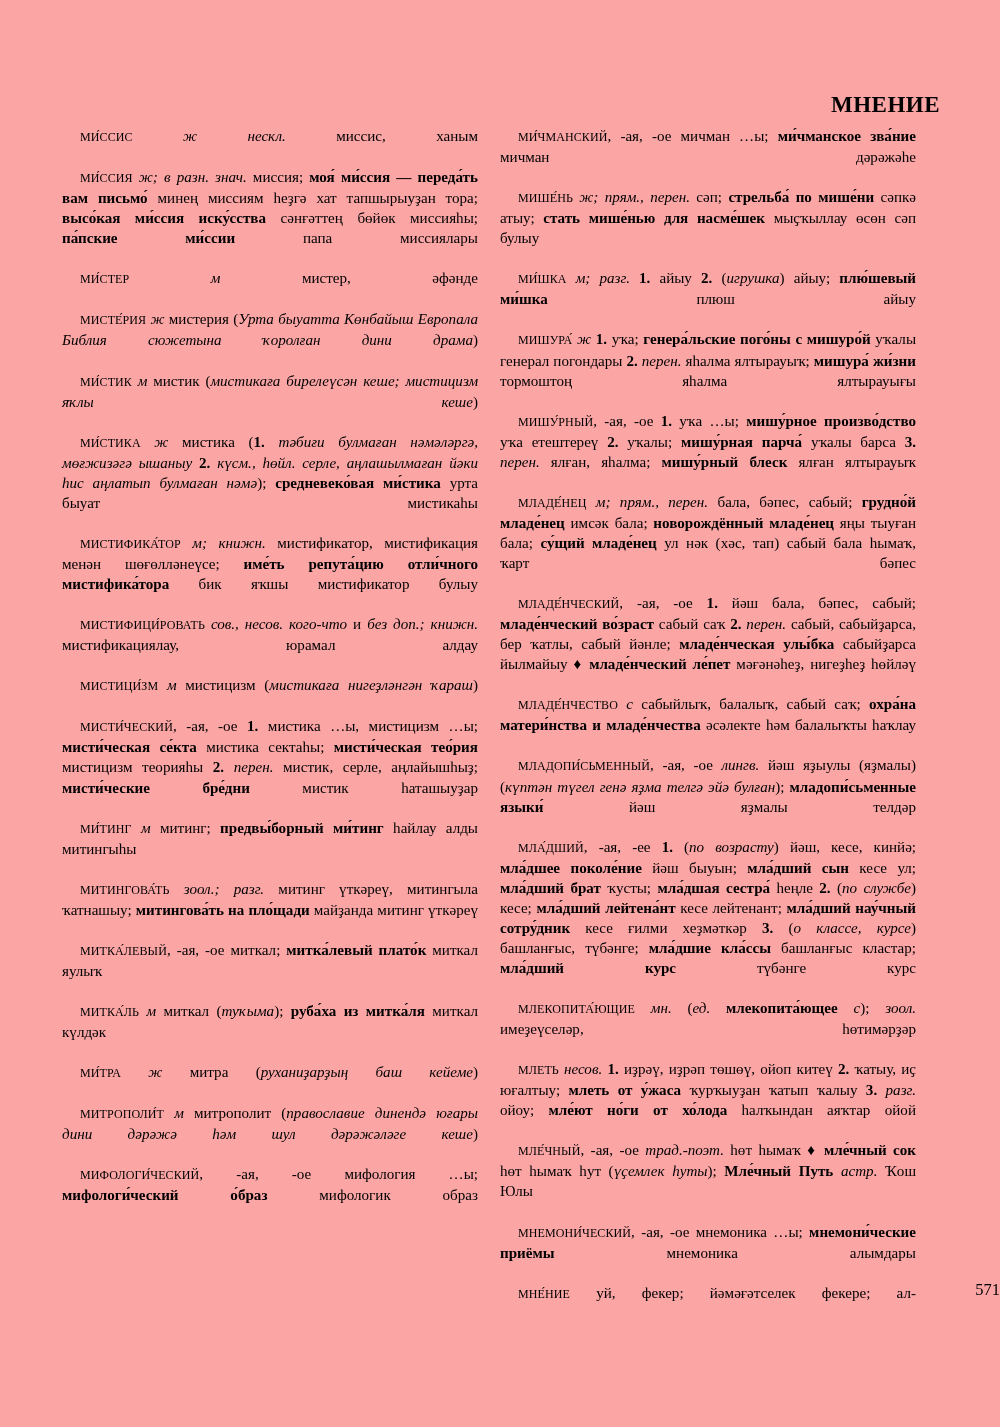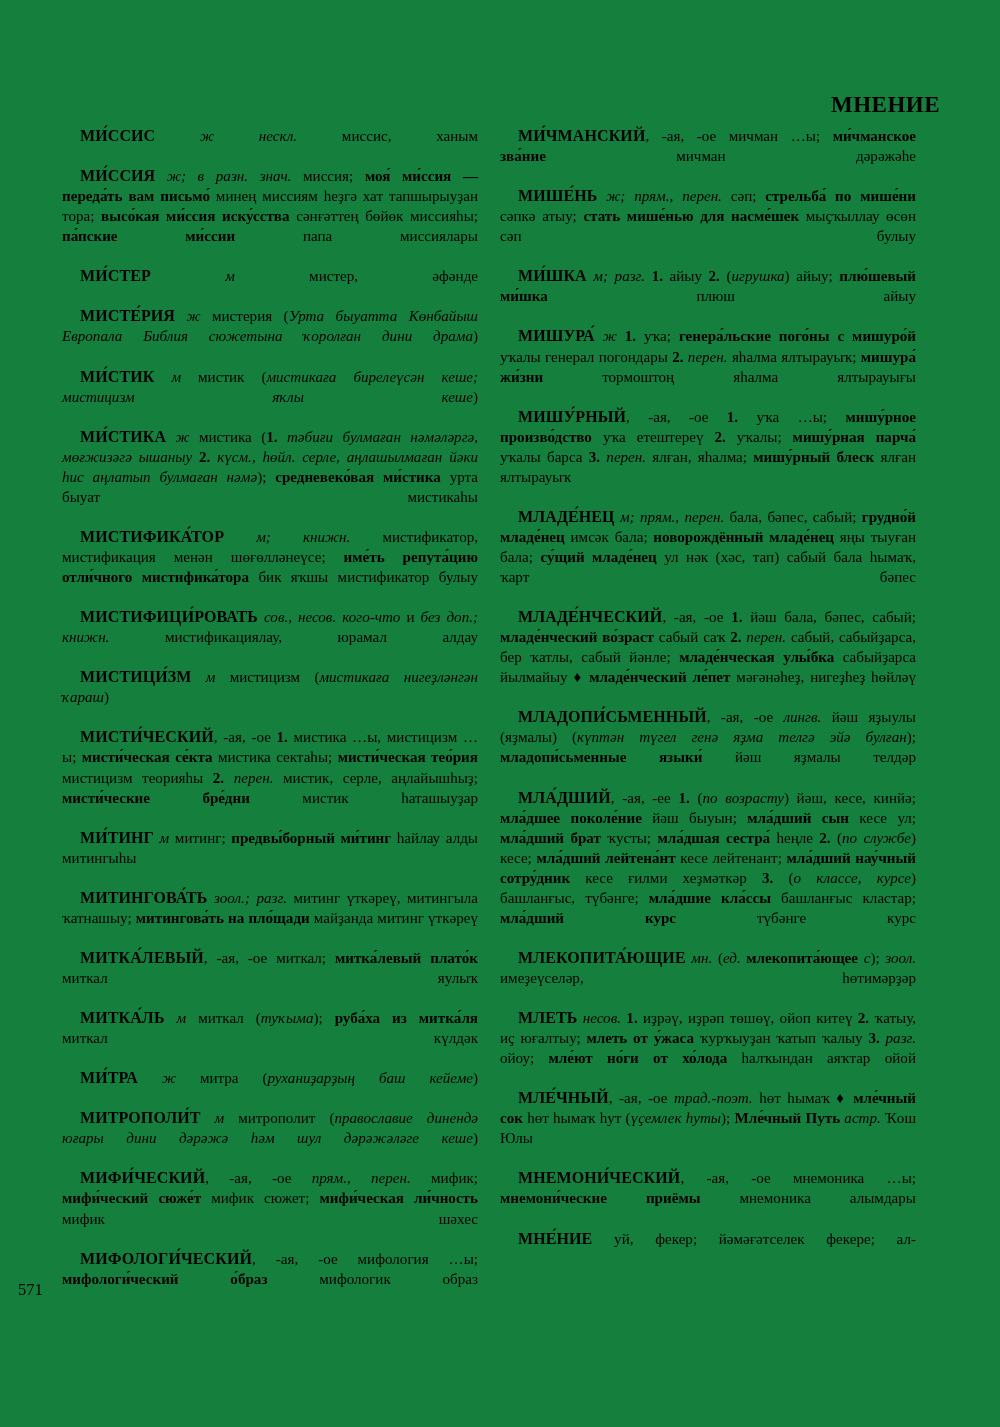--- a/index.html
+++ b/index.html
@@ -13,21 +13,21 @@
     font-family: "Liberation Serif", "DejaVu Serif", serif;
     color: #000000;
     position: relative;
     overflow: hidden;
   }
   .page {
     position: absolute;
     left: 0; top: 0;
     width: 1000px;
     height: 1427px;
-    background: #15803d;
+    background: #fca5a5;
   }
   
   .running-head {
     position: absolute;
     left: 62px;
     right: 60px;
     top: 93px;
     text-align: right;
     font-weight: bold;
     font-size: 23px;
@@ -58,22 +58,22 @@
     hyphens: manual;
     word-spacing: 0.1px;
   }
   
   .entry:after {
     content: "";
     display: inline-block;
     width: 100%;
   }
   .hw {           
-    font-weight: bold;
-    font-size: 16px;
+    font-weight: normal;
+    font-size: 12px;
     letter-spacing: 0.1px;
   }
   .gr {           
     font-style: italic;
   }
   .bold {         
     font-weight: bold;
   }
   .it {           
     font-style: italic;
@@ -83,21 +83,21 @@
   }
   .dia {          
     font-weight: bold;
   }
   
   .folio {
     position: absolute;
     left: 0;
     top: 1282px;
     width: 1000px;
-    text-align: left;
+    text-align: right;
     font-size: 16.5px;
     line-height: 1;
     padding-left: 18px;
     box-sizing: border-box;
   }
 </style>
 </head>
 <body>
 
 <div class="page">
@@ -115,31 +115,31 @@
         <p class="entry"><span class="hw">МИСТИФИКА́ТОР</span> <span class="gr">м; книжн.</span> мистификатор, мистификация менән шөғөлләнеүсе; <span class="bold">име́ть репута́цию отли́чного мистифика́тора</span> бик яҡшы мистификатор булыу</p>
         <p class="entry"><span class="hw">МИСТИФИЦИ́РОВАТЬ</span> <span class="gr">сов., несов. кого-что</span> и <span class="gr">без доп.; книжн.</span> мистификациялау, юрамал алдау</p>
         <p class="entry"><span class="hw">МИСТИЦИ́ЗМ</span> <span class="gr">м</span> мистицизм (<span class="it">мистикаға нигеҙләнгән ҡараш</span>)</p>
         <p class="entry"><span class="hw">МИСТИ́ЧЕСКИЙ</span>, -ая, -ое <span class="num">1.</span> мистика …ы, мистицизм …ы; <span class="bold">мисти́ческая се́кта</span> мистика сектаһы; <span class="bold">мисти́ческая тео́рия</span> мистицизм теорияһы <span class="num">2.</span> <span class="gr">перен.</span> мистик, серле, аңлайышһыҙ; <span class="bold">мисти́ческие бре́дни</span> мистик һаташыуҙар</p>
         <p class="entry"><span class="hw">МИ́ТИНГ</span> <span class="gr">м</span> митинг; <span class="bold">предвы́борный ми́тинг</span> һайлау алды митингыһы</p>
         <p class="entry"><span class="hw">МИТИНГОВА́ТЬ</span> <span class="gr">зоол.; разг.</span> митинг үткәреү, митингыла ҡатнашыу; <span class="bold">митингова́ть на пло́щади</span> майҙанда митинг үткәреү</p>
         <p class="entry"><span class="hw">МИТКА́ЛЕВЫЙ</span>, -ая, -ое миткал; <span class="bold">митка́левый плато́к</span> миткал яулыҡ</p>
         <p class="entry"><span class="hw">МИТКА́ЛЬ</span> <span class="gr">м</span> миткал (<span class="it">туҡыма</span>); <span class="bold">руба́ха из митка́ля</span> миткал күлдәк</p>
         <p class="entry"><span class="hw">МИ́ТРА</span> <span class="gr">ж</span> митра (<span class="it">руханиҙарҙың баш кейеме</span>)</p>
         <p class="entry"><span class="hw">МИТРОПОЛИ́Т</span> <span class="gr">м</span> митрополит (<span class="it">православие динендә юғары дини дәрәжә һәм шул дәрәжәләге кеше</span>)</p>
-        <p class="entry"><span class="hw">МИФИ́ЧЕСКИЙ</span>, -ая, -ое <span class="gr">прям., перен.</span> мифик; <span class="bold">мифи́ческий сюже́т</span> мифик сюжет; <span class="bold">мифи́ческая ли́чность</span> мифик шәхес</p>
         <p class="entry"><span class="hw">МИФОЛОГИ́ЧЕСКИЙ</span>, -ая, -ое мифология …ы; <span class="bold">мифологи́ческий о́браз</span> мифологик образ</p>
       </div>
     <div class="col">
         <p class="entry"><span class="hw">МИ́ЧМАНСКИЙ</span>, -ая, -ое мичман …ы; <span class="bold">ми́чманское зва́ние</span> мичман дәрәжәһе</p>
         <p class="entry"><span class="hw">МИШЕ́НЬ</span> <span class="gr">ж; прям., перен.</span> сәп; <span class="bold">стрельба́ по мише́ни</span> сәпкә атыу; <span class="bold">стать мише́нью для насме́шек</span> мыҫҡыллау өсөн сәп булыу</p>
         <p class="entry"><span class="hw">МИ́ШКА</span> <span class="gr">м; разг.</span> <span class="num">1.</span> айыу <span class="num">2.</span> (<span class="it">игрушка</span>) айыу; <span class="bold">плю́шевый ми́шка</span> плюш айыу</p>
         <p class="entry"><span class="hw">МИШУРА́</span> <span class="gr">ж</span> <span class="num">1.</span> уҡа; <span class="bold">генера́льские пого́ны с мишуро́й</span> уҡалы генерал погондары <span class="num">2.</span> <span class="gr">перен.</span> яһалма ялтырауыҡ; <span class="bold">мишура́ жи́зни</span> тормоштоң яһалма ялтырауығы</p>
         <p class="entry"><span class="hw">МИШУ́РНЫЙ</span>, -ая, -ое <span class="num">1.</span> уҡа …ы; <span class="bold">мишу́рное произво́дство</span> уҡа етештереү <span class="num">2.</span> уҡалы; <span class="bold">мишу́рная парча́</span> уҡалы барса <span class="num">3.</span> <span class="gr">перен.</span> ялған, яһалма; <span class="bold">мишу́рный блеск</span> ялған ялтырауыҡ</p>
         <p class="entry"><span class="hw">МЛАДЕ́НЕЦ</span> <span class="gr">м; прям., перен.</span> бала, бәпес, сабый; <span class="bold">грудно́й младе́нец</span> имсәк бала; <span class="bold">новорождённый младе́нец</span> яңы тыуған бала; <span class="bold">су́щий младе́нец</span> ул нәк (хәс, тап) сабый бала һымаҡ, ҡарт бәпес</p>
         <p class="entry"><span class="hw">МЛАДЕ́НЧЕСКИЙ</span>, -ая, -ое <span class="num">1.</span> йәш бала, бәпес, сабый; <span class="bold">младе́нческий во́зраст</span> сабый саҡ <span class="num">2.</span> <span class="gr">перен.</span> сабый, сабыйҙарса, бер ҡатлы, сабый йәнле; <span class="bold">младе́нческая улы́бка</span> сабыйҙарса йылмайыу <span class="dia">♦</span> <span class="bold">младе́нческий ле́пет</span> мәғәнәһеҙ, нигеҙһеҙ һөйләү</p>
+        <p class="entry"><span class="hw">МЛАДЕ́НЧЕСТВО</span> <span class="gr">с</span> сабыйлыҡ, балалыҡ, сабый саҡ; <span class="bold">охра́на матери́нства и младе́нчества</span> әсәлекте һәм балалыҡты һаҡлау</p>
         <p class="entry"><span class="hw">МЛАДОПИ́СЬМЕННЫЙ</span>, -ая, -ое <span class="gr">лингв.</span> йәш яҙыулы (яҙмалы) (<span class="it">күптән түгел генә яҙма телгә эйә булған</span>); <span class="bold">младопи́сьменные языки́</span> йәш яҙмалы телдәр</p>
         <p class="entry"><span class="hw">МЛА́ДШИЙ</span>, -ая, -ее <span class="num">1.</span> (<span class="it">по возрасту</span>) йәш, кесе, кинйә; <span class="bold">мла́дшее поколе́ние</span> йәш быуын; <span class="bold">мла́дший сын</span> кесе ул; <span class="bold">мла́дший брат</span> ҡусты; <span class="bold">мла́дшая сестра́</span> һеңле <span class="num">2.</span> (<span class="it">по службе</span>) кесе; <span class="bold">мла́дший лейтена́нт</span> кесе лейтенант; <span class="bold">мла́дший нау́чный сотру́дник</span> кесе ғилми хеҙмәткәр <span class="num">3.</span> (<span class="it">о классе, курсе</span>) башланғыс, түбәнге; <span class="bold">мла́дшие кла́ссы</span> башланғыс кластар; <span class="bold">мла́дший курс</span> түбәнге курс</p>
         <p class="entry"><span class="hw">МЛЕКОПИТА́ЮЩИЕ</span> <span class="gr">мн.</span> (<span class="gr">ед.</span> <span class="bold">млекопита́ющее</span> <span class="gr">с</span>); <span class="gr">зоол.</span> имеҙеүселәр, һөтимәрҙәр</p>
         <p class="entry"><span class="hw">МЛЕТЬ</span> <span class="gr">несов.</span> <span class="num">1.</span> иҙрәү, иҙрәп төшөү, ойоп китеү <span class="num">2.</span> ҡатыу, иҫ юғалтыу; <span class="bold">млеть от у́жаса</span> ҡурҡыуҙан ҡатып ҡалыу <span class="num">3.</span> <span class="gr">разг.</span> ойоу; <span class="bold">мле́ют но́ги от хо́лода</span> һалҡындан аяҡтар ойой</p>
         <p class="entry"><span class="hw">МЛЕ́ЧНЫЙ</span>, -ая, -ое <span class="gr">трад.-поэт.</span> һөт һымаҡ <span class="dia">♦</span> <span class="bold">мле́чный сок</span> һөт һымаҡ һут (<span class="it">үҫемлек һуты</span>); <span class="bold">Мле́чный Путь</span> <span class="gr">астр.</span> Ҡош Юлы</p>
         <p class="entry"><span class="hw">МНЕМОНИ́ЧЕСКИЙ</span>, -ая, -ое мнемоника …ы; <span class="bold">мнемони́ческие приёмы</span> мнемоника алымдары</p>
         <p class="entry"><span class="hw">МНЕ́НИЕ</span>  уй, фекер;  йәмәғәтселек фекере;  ал-</p>
       </div>
   </div>
 

